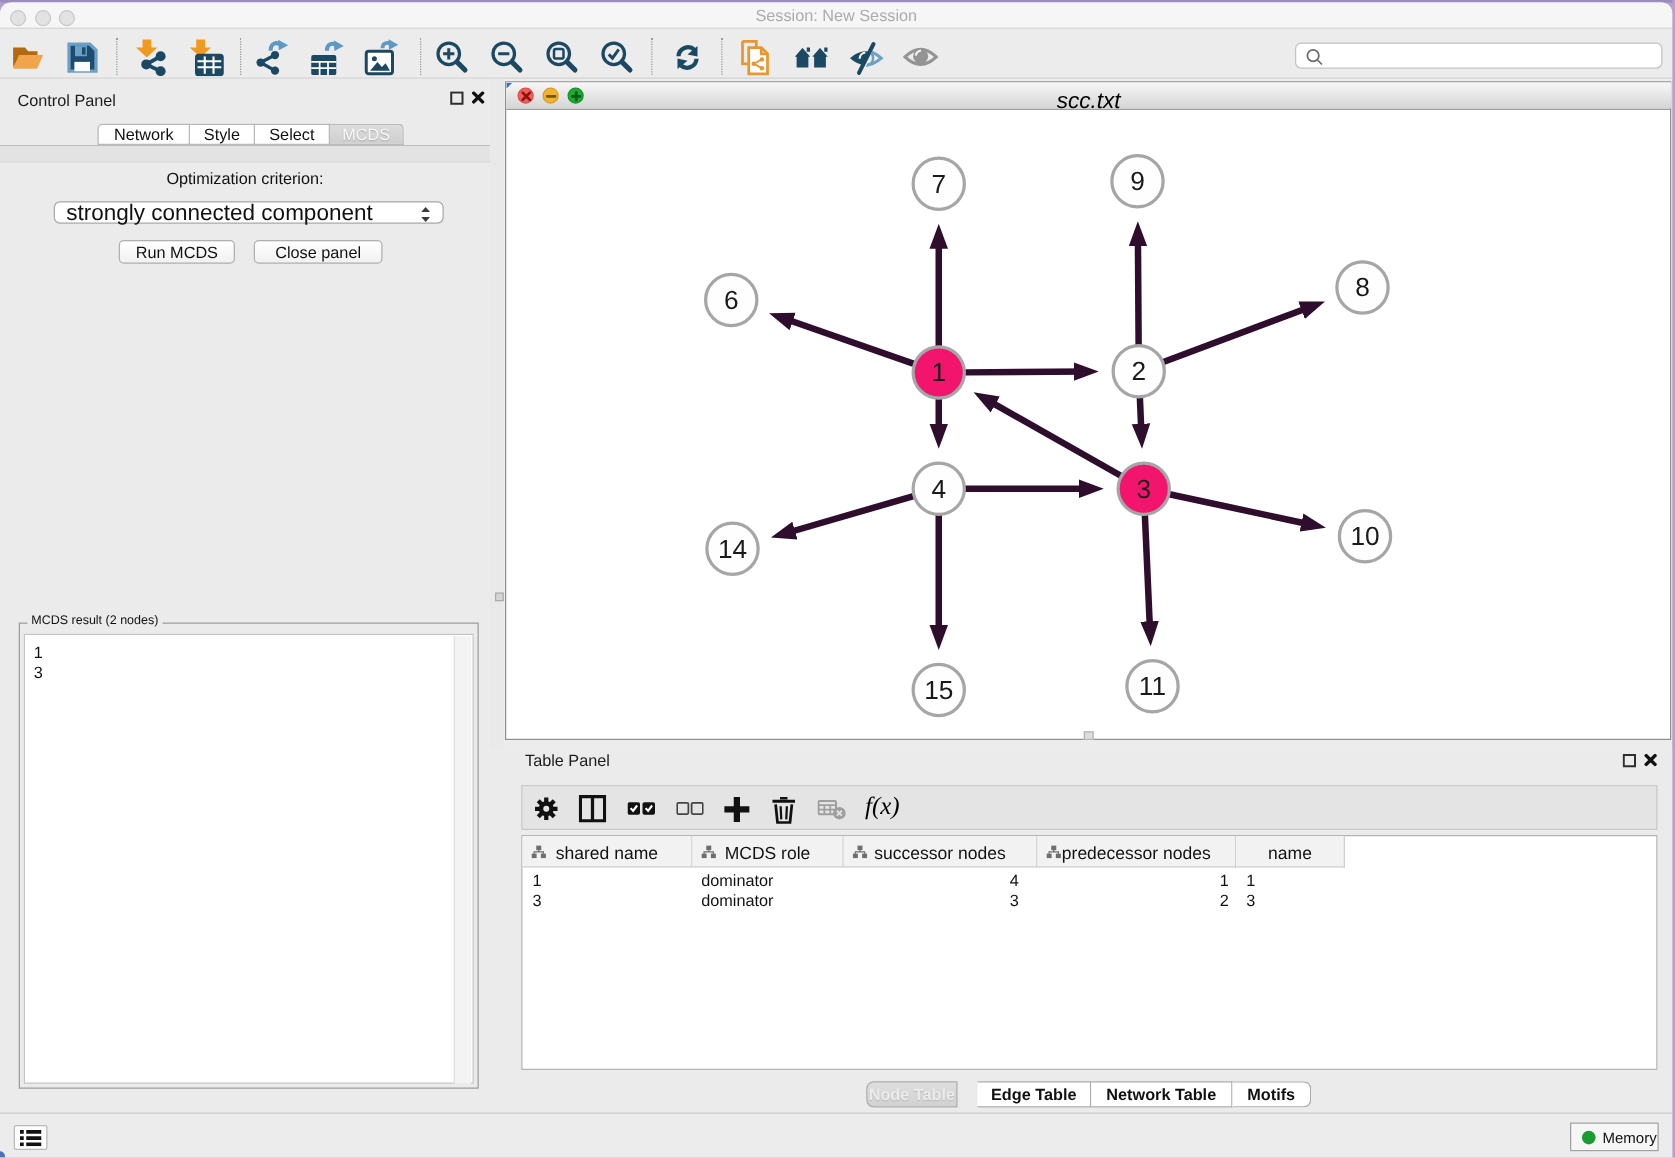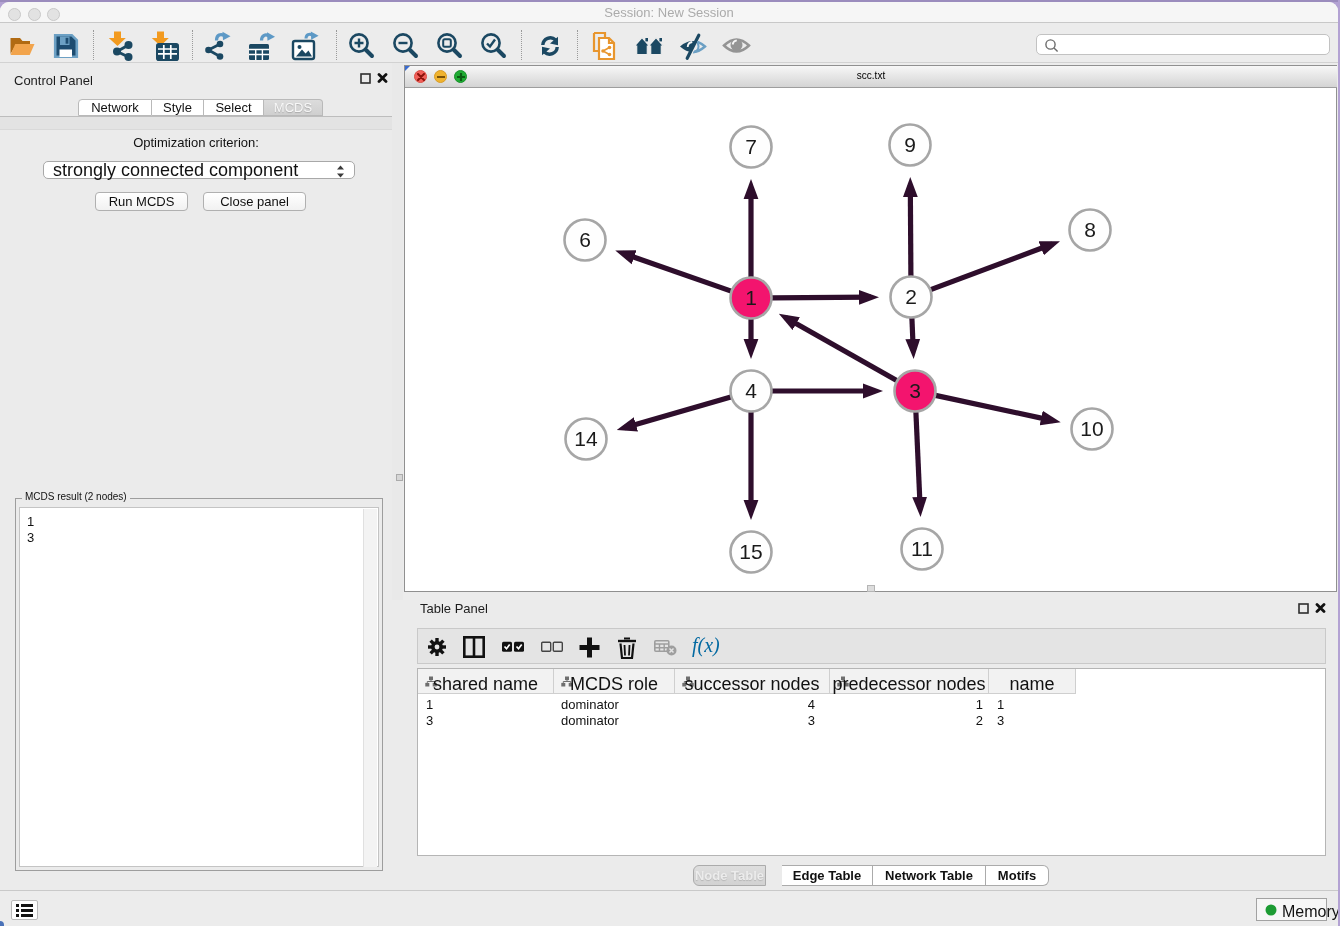--- a/index.html
+++ b/index.html
@@ -30,39 +30,39 @@
 #rscroll { position:absolute; right:1px; top:1px; width:14px; height:358px; background:#f3f3f3; border-left:1px solid #e0e0e0; }
 
 
 #vdiv { position:absolute; left:392px; top:61px; width:11px; height:829px; background:#e9e9e9; }
 #vgrip { position:absolute; left:396px; top:472px; width:7px; height:7px; background:#d6d6d6; border:1px solid #ababab; }
 
 
 #netwin { position:absolute; left:404px; top:63px; width:933px; height:527px; border:1px solid #909090; background:#fff; }
 #nettitle { position:absolute; left:0; top:0; width:932px; height:22px; background:linear-gradient(#f7f7f7,#d4d4d4); border-bottom:1px solid #9e9e9e; }
 .mtl { position:absolute; top:4px; width:13px; height:13px; border-radius:50%; }
-#netname { position:absolute; top:4px; left:0; width:100%; text-align:center; font-size:10px; color:#000; }
+#netname { position:absolute; top:4px; left:0; width:100%; text-align:center; font-size:18px; color:#000;font-style:italic; }
 #bluecorner { position:absolute; left:0px; top:0px; width:5px; height:5px; background:#3a6cd0; clip-path:polygon(0 0, 100% 0, 0 100%); }
 #netgrip { position:absolute; left:462px; top:519px; width:8px; height:7px; background:#ddd; border:1px solid #b5b5b5; }
 
 
 #tpanel { position:absolute; left:392px; top:598px; width:946px; height:290px; background:#ebebeb; }
 #tp-title { position:absolute; left:28px; top:1px; font-size:13px; color:#1c1c1c; }
 #ttoolbar { position:absolute; left:25px; top:28px; width:909px; height:36px; background:#e4e4e4; border:1px solid #c9c9c9; }
 #tview { position:absolute; left:25px; top:68px; width:909px; height:188px; background:#fff; border:1px solid #b5b5b5; }
-.th { position:absolute; top:0; height:25px; background:#f2f2f2; border-right:1px solid #cfcfcf; border-bottom:1px solid #cfcfcf; font-size:18px; color:#111; }
+.th { position:absolute; top:0; height:25px; background:#f2f2f2; border-right:1px solid #cfcfcf; border-bottom:1px solid #cfcfcf; font-size:14px; color:#111; }
 .thlabel { position:absolute; top:5px; width:100%; text-align:center; }
 .trow { position:absolute; font-size:13px; color:#111; height:16px; line-height:16px; }
 .hicon { position:absolute; left:7px; top:7px; width:12px; height:11px; }
 .btab { position:absolute; top:265px; height:21px; background:#fff; border:1px solid #ababab; font-size:13px; font-weight:bold; color:#111; text-align:center; line-height:19px; }
 
 
 #statusbar { position:absolute; left:0; top:888px; width:1338px; height:36px; background:#ececec; border-top:1px solid #c9c9c9; }
 #listbtn { position:absolute; left:11px; top:9px; width:27px; height:20px; background:#fdfdfd; border:1px solid #b9b9b9; border-radius:2px; }
-#membtn { position:absolute; left:1256px; top:7px; width:71px; height:23px; background:#f6f6f6; border:1px solid #a2a2a2; font-size:16px; color:#111; }
+#membtn { position:absolute; left:1256px; top:7px; width:71px; height:23px; background:#f6f6f6; border:1px solid #a2a2a2; font-size:12px; color:#111; }
 #rightedge { position:absolute; right:0; top:0; width:2px; height:926px; background:#b3a2d3; }
 #topline { position:absolute; left:0; top:0; width:1340px; height:2px; background:#9b8cbd; }
 </style>
 </head>
 <body>
 <div id="topline"></div>
 <div id="win">
   <div id="titlebar">
     <div class="tl" style="left:8px;"></div>
     <div class="tl" style="left:28px;"></div>
@@ -326,21 +326,21 @@
         <line x1="1" y1="5" x2="19" y2="5" stroke="#111" stroke-width="2.4"></line>
         <path d="M3.5,7.5 L5,22 h10 L16.5,7.5" fill="none" stroke="#111" stroke-width="2.2"></path>
         <path d="M7.5,9 L8,19.5 M12.5,9 L12,19.5" stroke="#111" stroke-width="1.8" fill="none"></path>
       </svg>
       <svg class="abs" style="left:236px;top:11px;" width="23" height="16" viewBox="0 0 23 16">
         <rect x="0.8" y="0.8" width="14" height="10.5" rx="1" fill="none" stroke="#9e9e9e" stroke-width="1.6"></rect>
         <path d="M0.8,4 h14 M0.8,7.7 h14 M5.5,4 v7.3 M10.2,4 v7.3" stroke="#9e9e9e" stroke-width="1.4"></path>
         <circle cx="17.5" cy="10.5" r="5" fill="#9e9e9e"></circle>
         <path d="M15.5,8.5 L19.5,12.5 M19.5,8.5 L15.5,12.5" stroke="#e4e4e4" stroke-width="1.5"></path>
       </svg>
-      <div class="abs" style="left:274px;top:5px;font-family:'Liberation Serif',serif;font-style:italic;font-size:20px;color:#0369a1;">f(x)</div>
+      <div class="abs" style="left:274px;top:5px;font-family:'Liberation Serif',serif;font-style:italic;font-size:20px;color:#000000;">f(x)</div>
     </div>
     <div id="tview">
       <div class="th" style="left:0;width:136px;">
           <svg class="hicon" viewBox="0 0 12 11">
             <rect x="4" y="0.5" width="4" height="3.6" fill="#6e6e6e"></rect>
             <rect x="0.3" y="6.9" width="4" height="3.6" fill="#6e6e6e"></rect>
             <rect x="7.7" y="6.9" width="4" height="3.6" fill="#6e6e6e"></rect>
             <path d="M6,4 v1.5 M2.3,6.9 v-1.4 h7.4 v1.4" stroke="#6e6e6e" fill="none"></path>
           </svg>
           <div class="thlabel">shared name</div>

